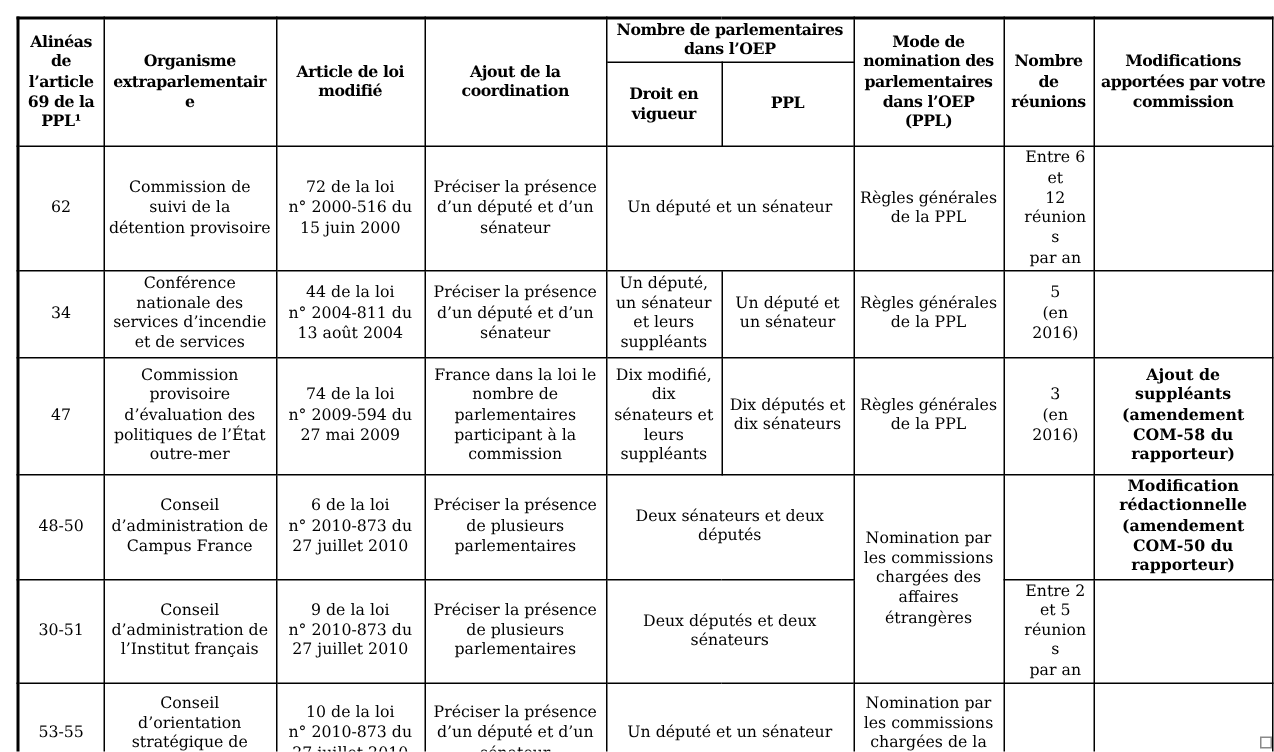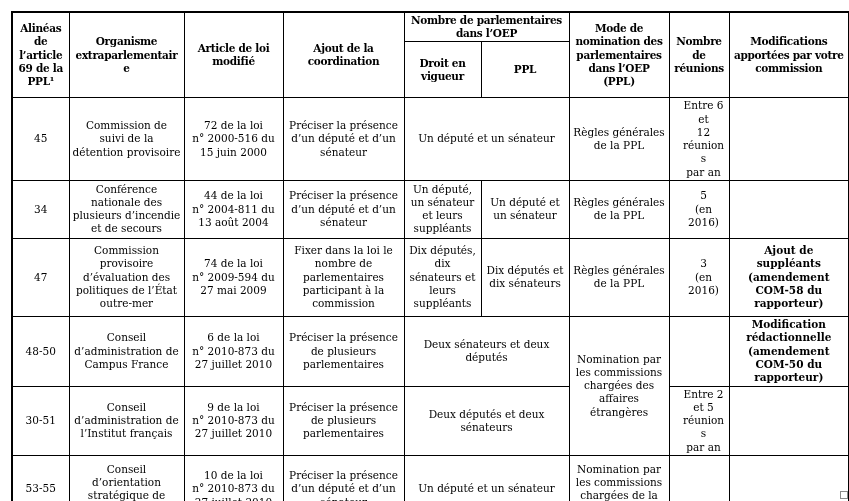--- a/index.html
+++ b/index.html
@@ -74,50 +74,50 @@
       <th rowspan="2">Nombre de réunions</th>
       <th rowspan="2">Modifications apportées par votre commission</th>
     </tr>
     <tr class="hrow-sub">
       <th>Droit en vigueur</th>
       <th>PPL</th>
     </tr>
   </thead>
   <tbody>
     <tr class="r1">
-      <td>45</td>
+      <td>62</td>
       <td>Commission de suivi de la détention provisoire</td>
       <td>72 de la loi n°&nbsp;2000-516 du 15 juin 2000</td>
       <td>Préciser la présence d’un député et d’un sénateur</td>
       <td colspan="2">Un député et un sénateur</td>
       <td>Règles générales de la PPL</td>
       <td class="pre">Entre 6 et
 12
 réunions
 par an</td>
       <td class="mod"></td>
     </tr>
     <tr class="r2">
       <td>34</td>
-      <td>Conférence nationale des plusieurs d’incendie et de secours</td>
+      <td>Conférence nationale des services d’incendie et de services</td>
       <td>44 de la loi n°&nbsp;2004-811 du 13 août 2004</td>
       <td>Préciser la présence d’un député et d’un sénateur</td>
       <td>Un député, un sénateur et leurs suppléants</td>
       <td>Un député et un sénateur</td>
       <td>Règles générales de la PPL</td>
       <td class="pre">5
 (en 2016)</td>
       <td class="mod"></td>
     </tr>
     <tr class="r3">
       <td>47</td>
       <td>Commission provisoire d’évaluation des politiques de l’État outre-mer</td>
       <td>74 de la loi n°&nbsp;2009-594 du 27 mai 2009</td>
-      <td>Fixer dans la loi le nombre de parlementaires participant à la commission</td>
-      <td>Dix députés, dix sénateurs et leurs suppléants</td>
+      <td>France dans la loi le nombre de parlementaires participant à la commission</td>
+      <td>Dix modifié, dix sénateurs et leurs suppléants</td>
       <td>Dix députés et dix sénateurs</td>
       <td>Règles générales de la PPL</td>
       <td class="pre">3
 (en
 2016)</td>
       <td class="mod">Ajout de suppléants (amendement COM-58 du rapporteur)</td>
     </tr>
     <tr class="r4">
       <td>48-50</td>
       <td>Conseil d’administration de Campus France</td>

